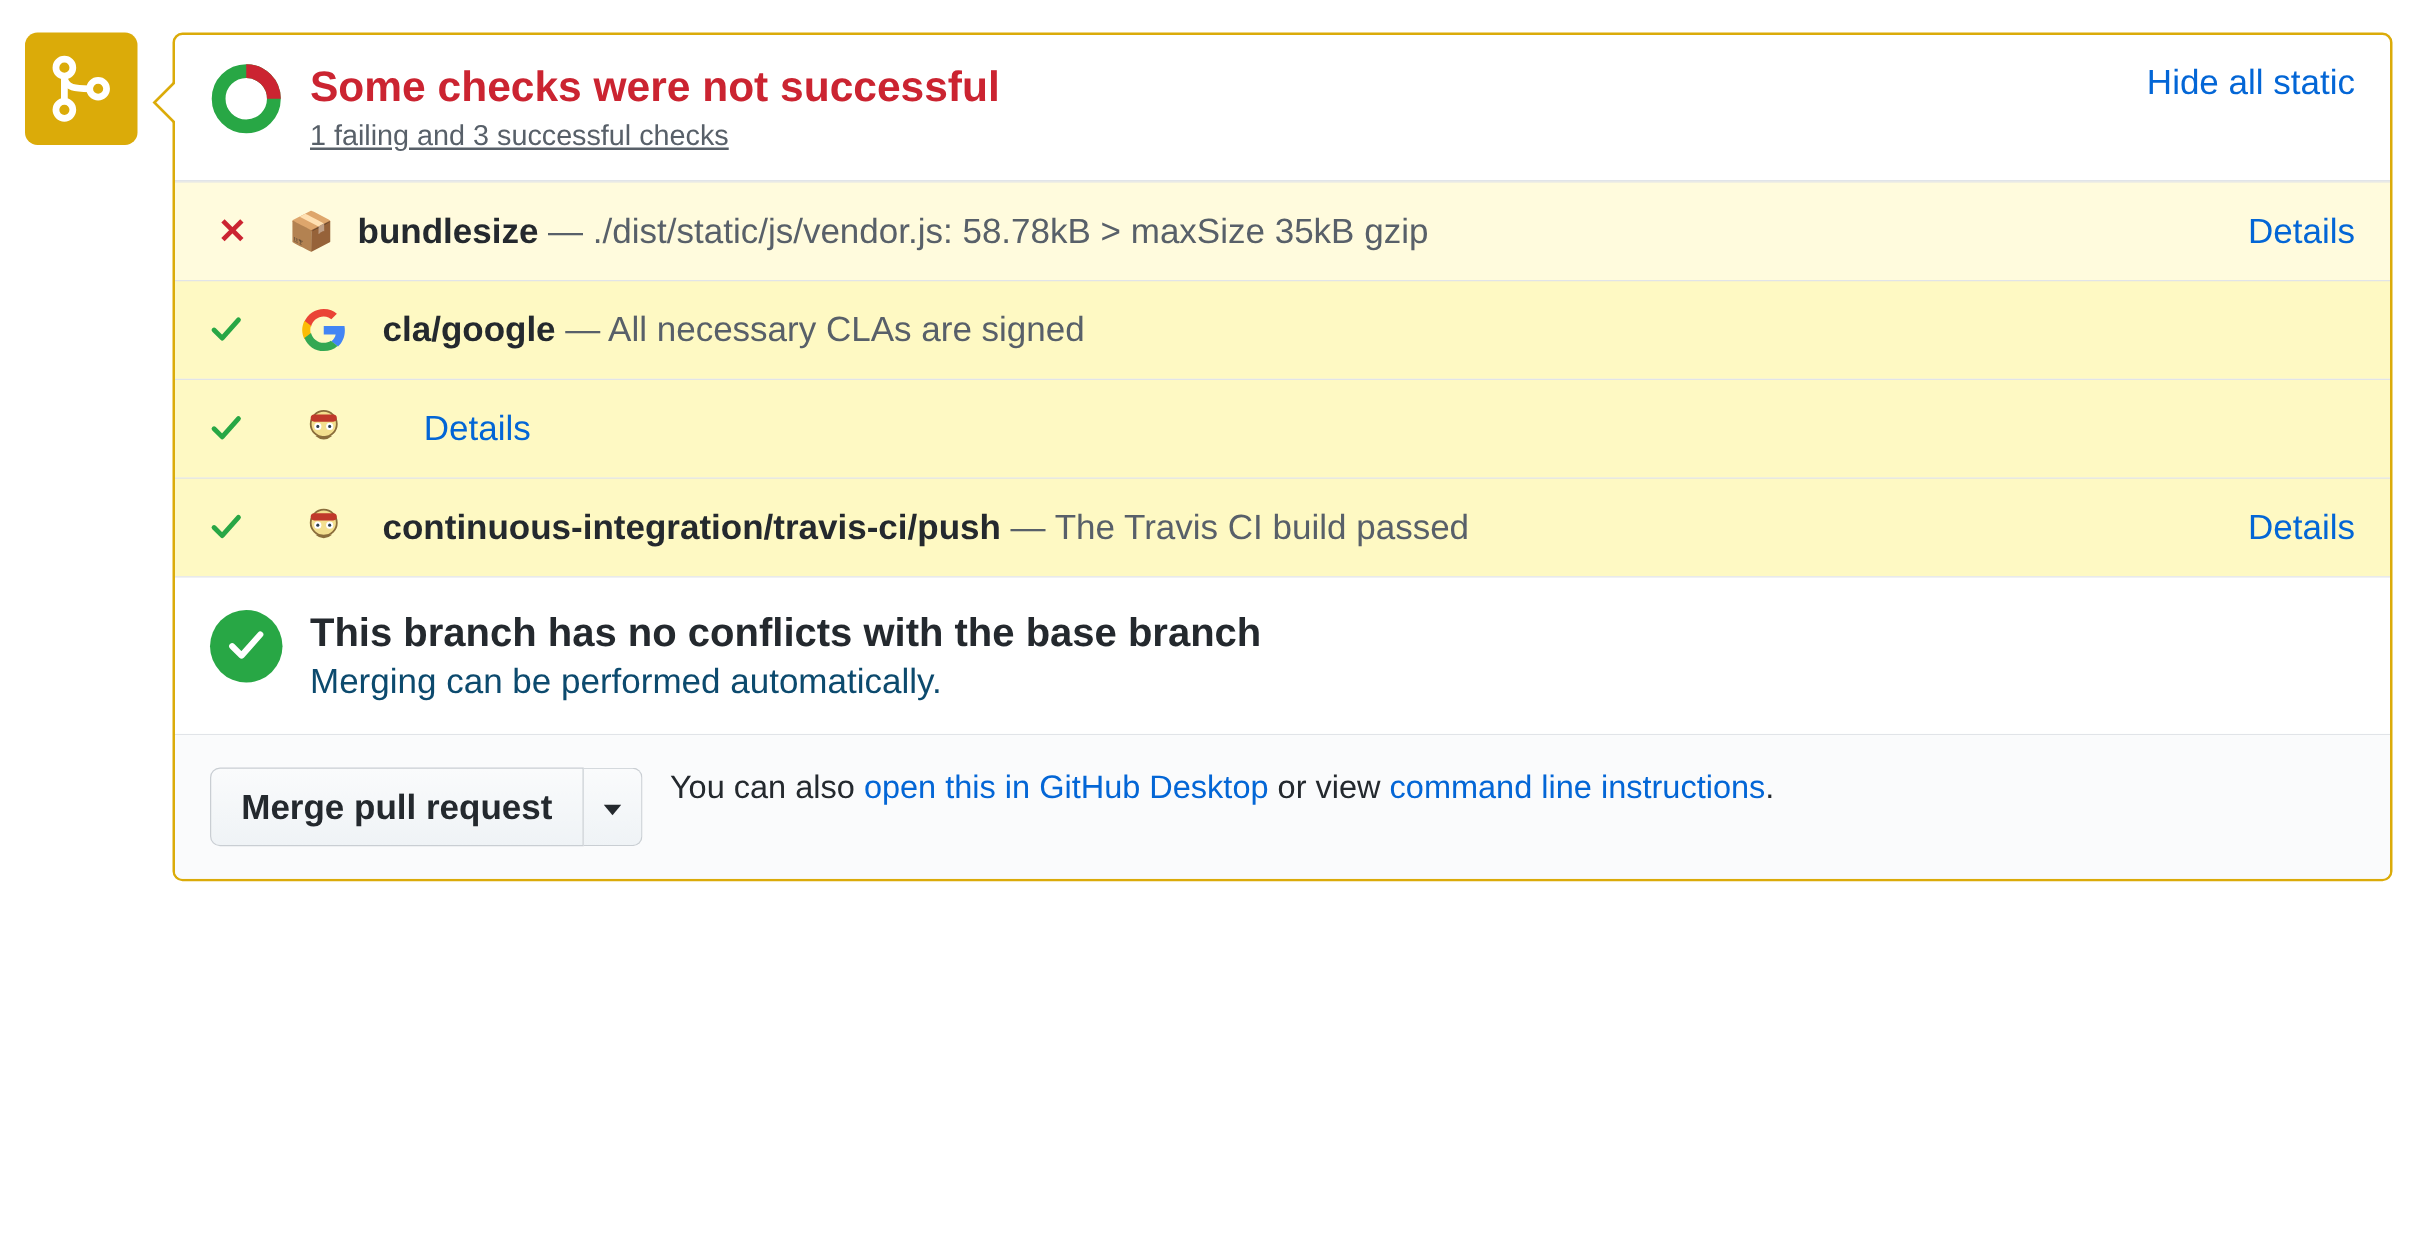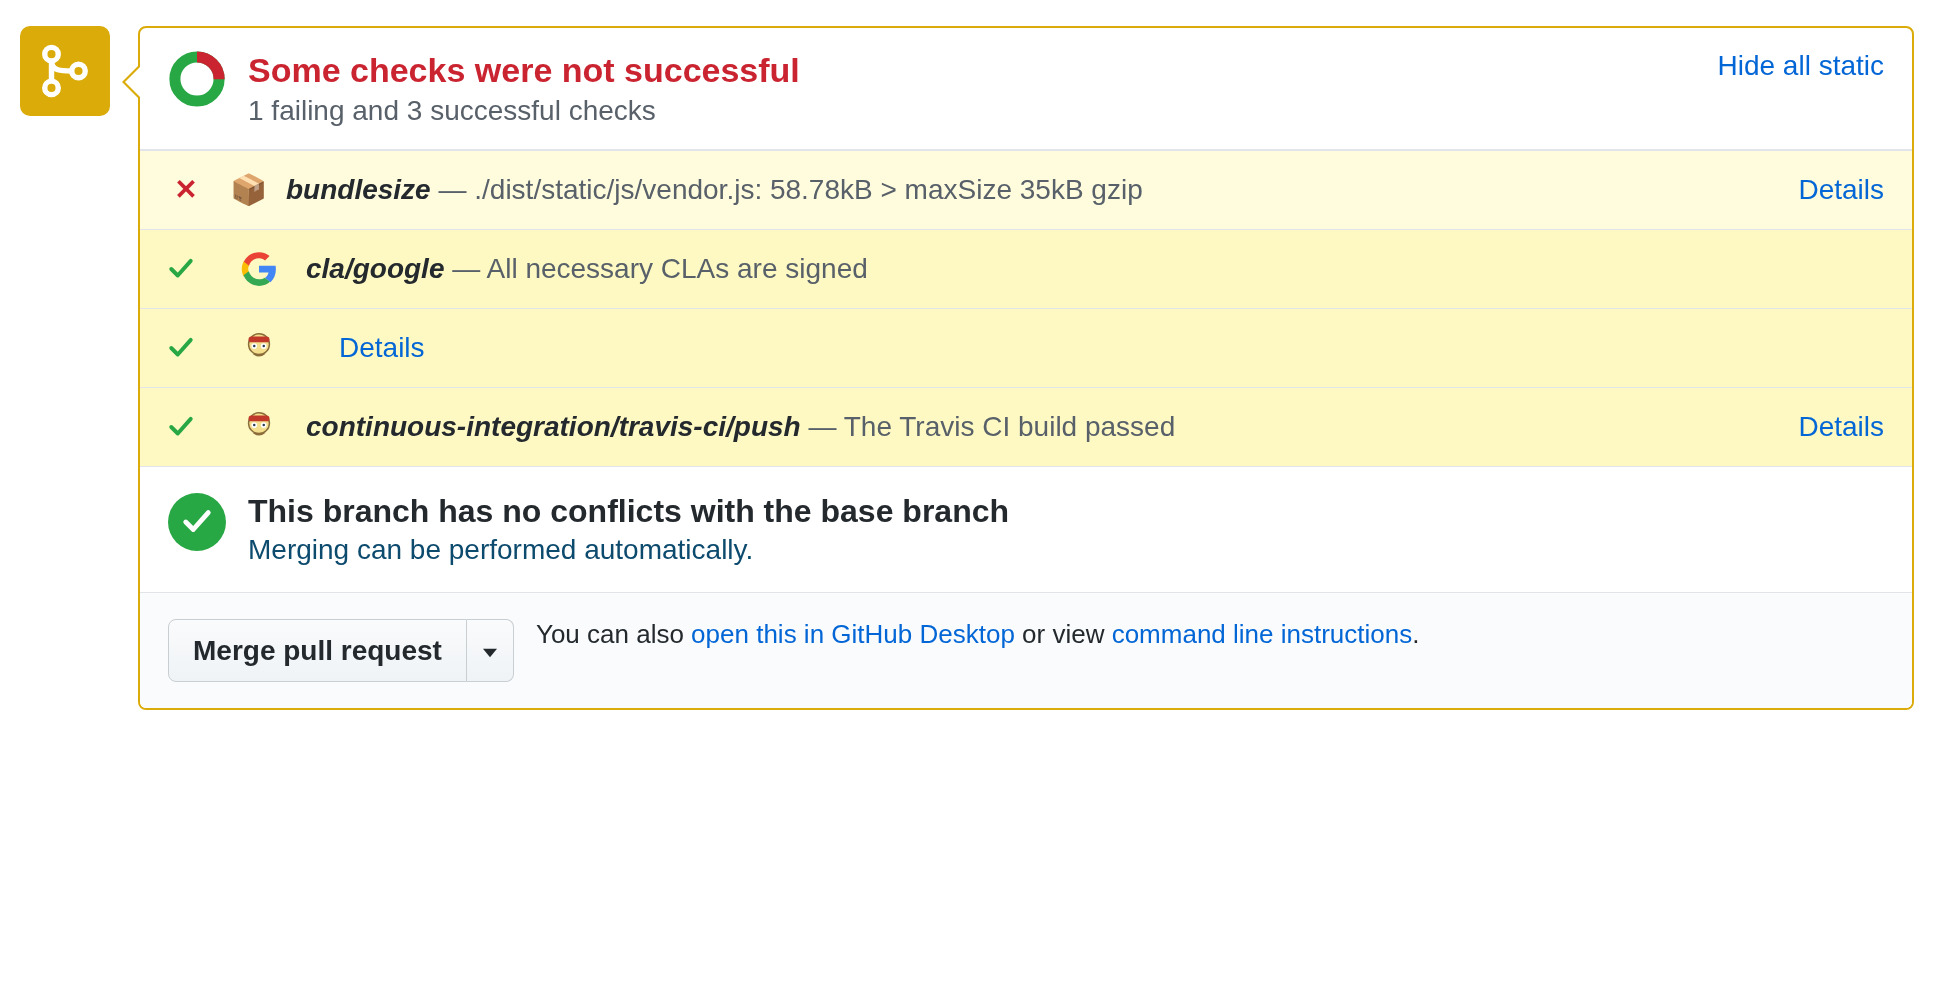--- a/index.html
+++ b/index.html
@@ -82,22 +82,23 @@
   }
   .header-text { flex: 1 1 auto; }
   .status-title {
     font-size: 34px;
     font-weight: 600;
     color: #cb2431;
     line-height: 1.2;
     margin: 0 0 4px 0;
   }
   .status-sub {
-    font-size: 28px;
+    font-size: 23px;
     color: #586069;
+    text-decoration: underline;
   }
   .hide-link {
     color: #0366d6;
     font-size: 28px;
     white-space: nowrap;
     margin-left: 20px;
     cursor: pointer;
   }
   .checks-list { }
   .check-item {
@@ -126,21 +127,21 @@
     font-size: 30px;
     border-radius: 6px;
   }
   .ci-text {
     flex: 1 1 auto;
     overflow: hidden;
     white-space: nowrap;
     text-overflow: ellipsis;
     color: #586069;
   }
-  .ci-text .name { font-weight: 600; color: #24292e; font-style: italic; }
+  .ci-text .name { font-weight: 600; color: #24292e; }
   .ci-details {
     color: #0366d6;
     margin-left: 33px;
     cursor: pointer;
   }
   .x-icon { color: #cb2431; font-size: 28px; font-weight: 700; }
   .check-icon svg { width: 26px; height: 26px; display:block; }
   .merge-status {
     display: flex;
     align-items: flex-start;

